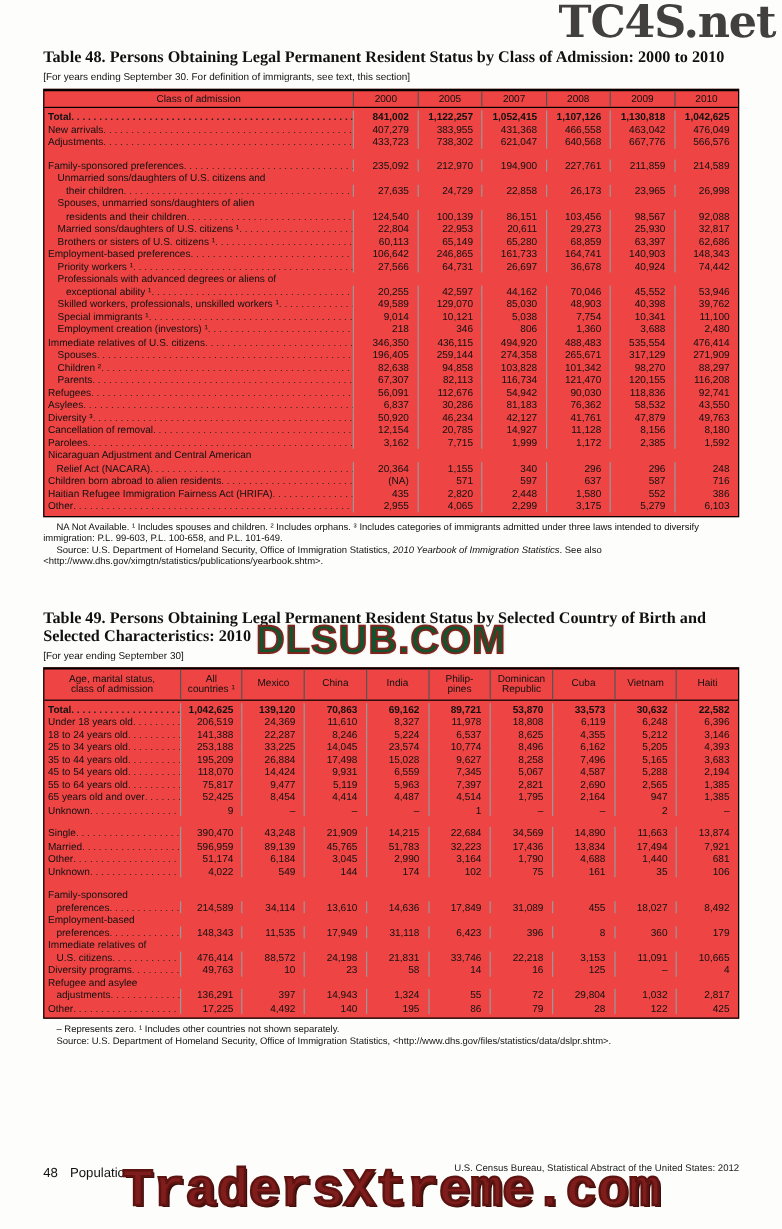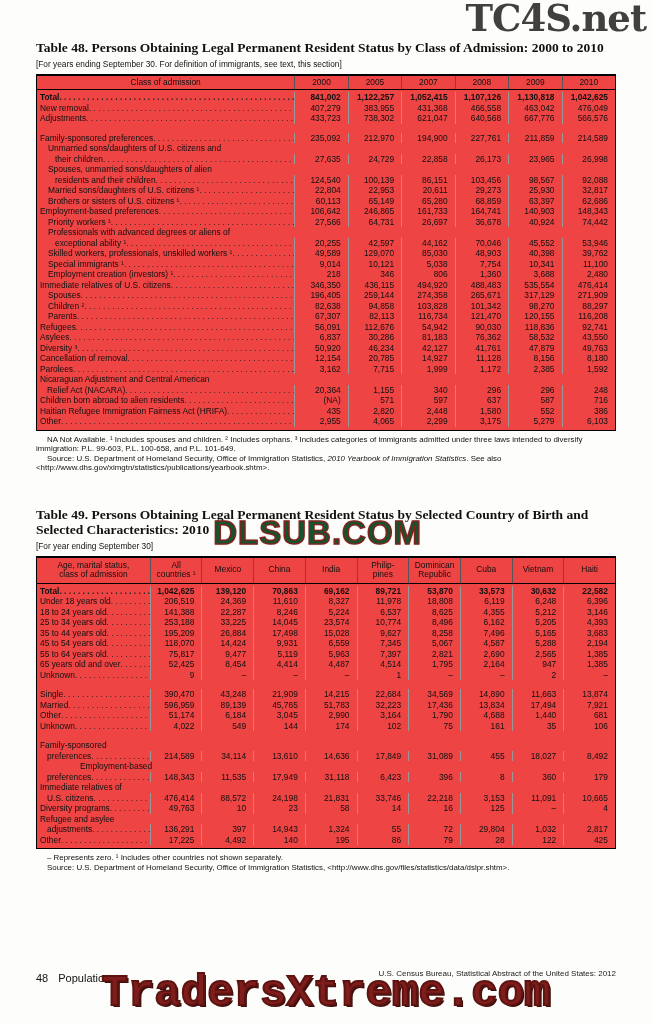--- a/index.html
+++ b/index.html
@@ -121,21 +121,21 @@
           </div>
           <div class="cell">841,002</div>
           <div class="cell">1,122,257</div>
           <div class="cell">1,052,415</div>
           <div class="cell">1,107,126</div>
           <div class="cell">1,130,818</div>
           <div class="cell">1,042,625</div>
         </div>
         <div class="trow">
           <div class="stub" style="padding-left: 3px;">
-            <span class="lbl">New removal</span>
+            <span class="lbl">New arrivals</span>
             <span class="dots"></span>
           </div>
           <div class="cell">407,279</div>
           <div class="cell">383,955</div>
           <div class="cell">431,368</div>
           <div class="cell">466,558</div>
           <div class="cell">463,042</div>
           <div class="cell">476,049</div>
         </div>
         <div class="trow">
@@ -680,21 +680,21 @@
           <div class="cell">214,589</div>
           <div class="cell">34,114</div>
           <div class="cell">13,610</div>
           <div class="cell">14,636</div>
           <div class="cell">17,849</div>
           <div class="cell">31,089</div>
           <div class="cell">455</div>
           <div class="cell">18,027</div>
           <div class="cell">8,492</div>
         </div>
-        <div class="prelabel" style="padding-left: 3px; margin-left: 40px;">Employment-based</div>
+        <div class="prelabel" style="padding-left: 3px;">Employment-based</div>
         <div class="trow">
           <div class="stub" style="padding-left: 10px;">
             <span class="lbl">preferences</span>
             <span class="dots"></span>
           </div>
           <div class="cell">148,343</div>
           <div class="cell">11,535</div>
           <div class="cell">17,949</div>
           <div class="cell">31,118</div>
           <div class="cell">6,423</div>

